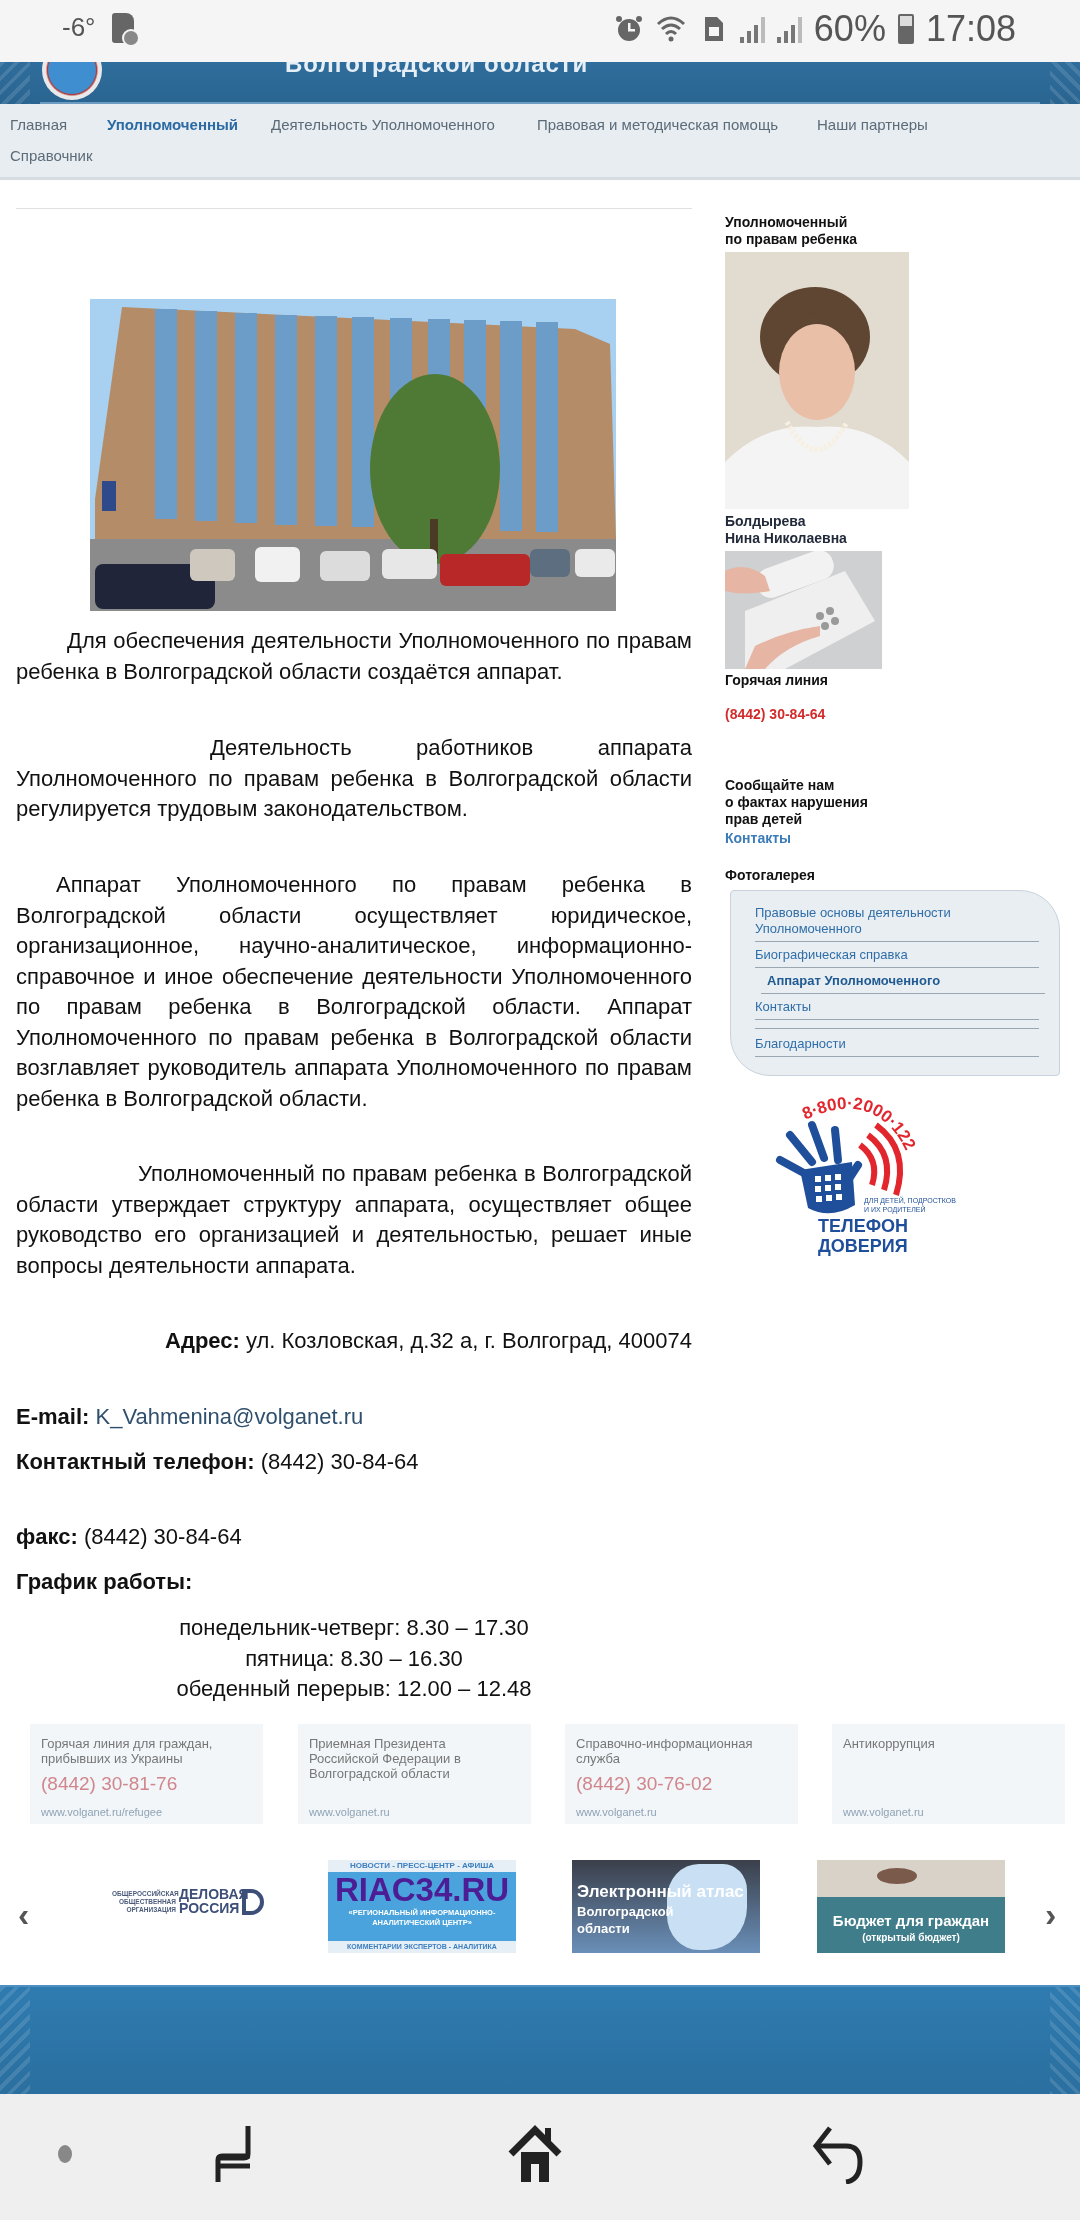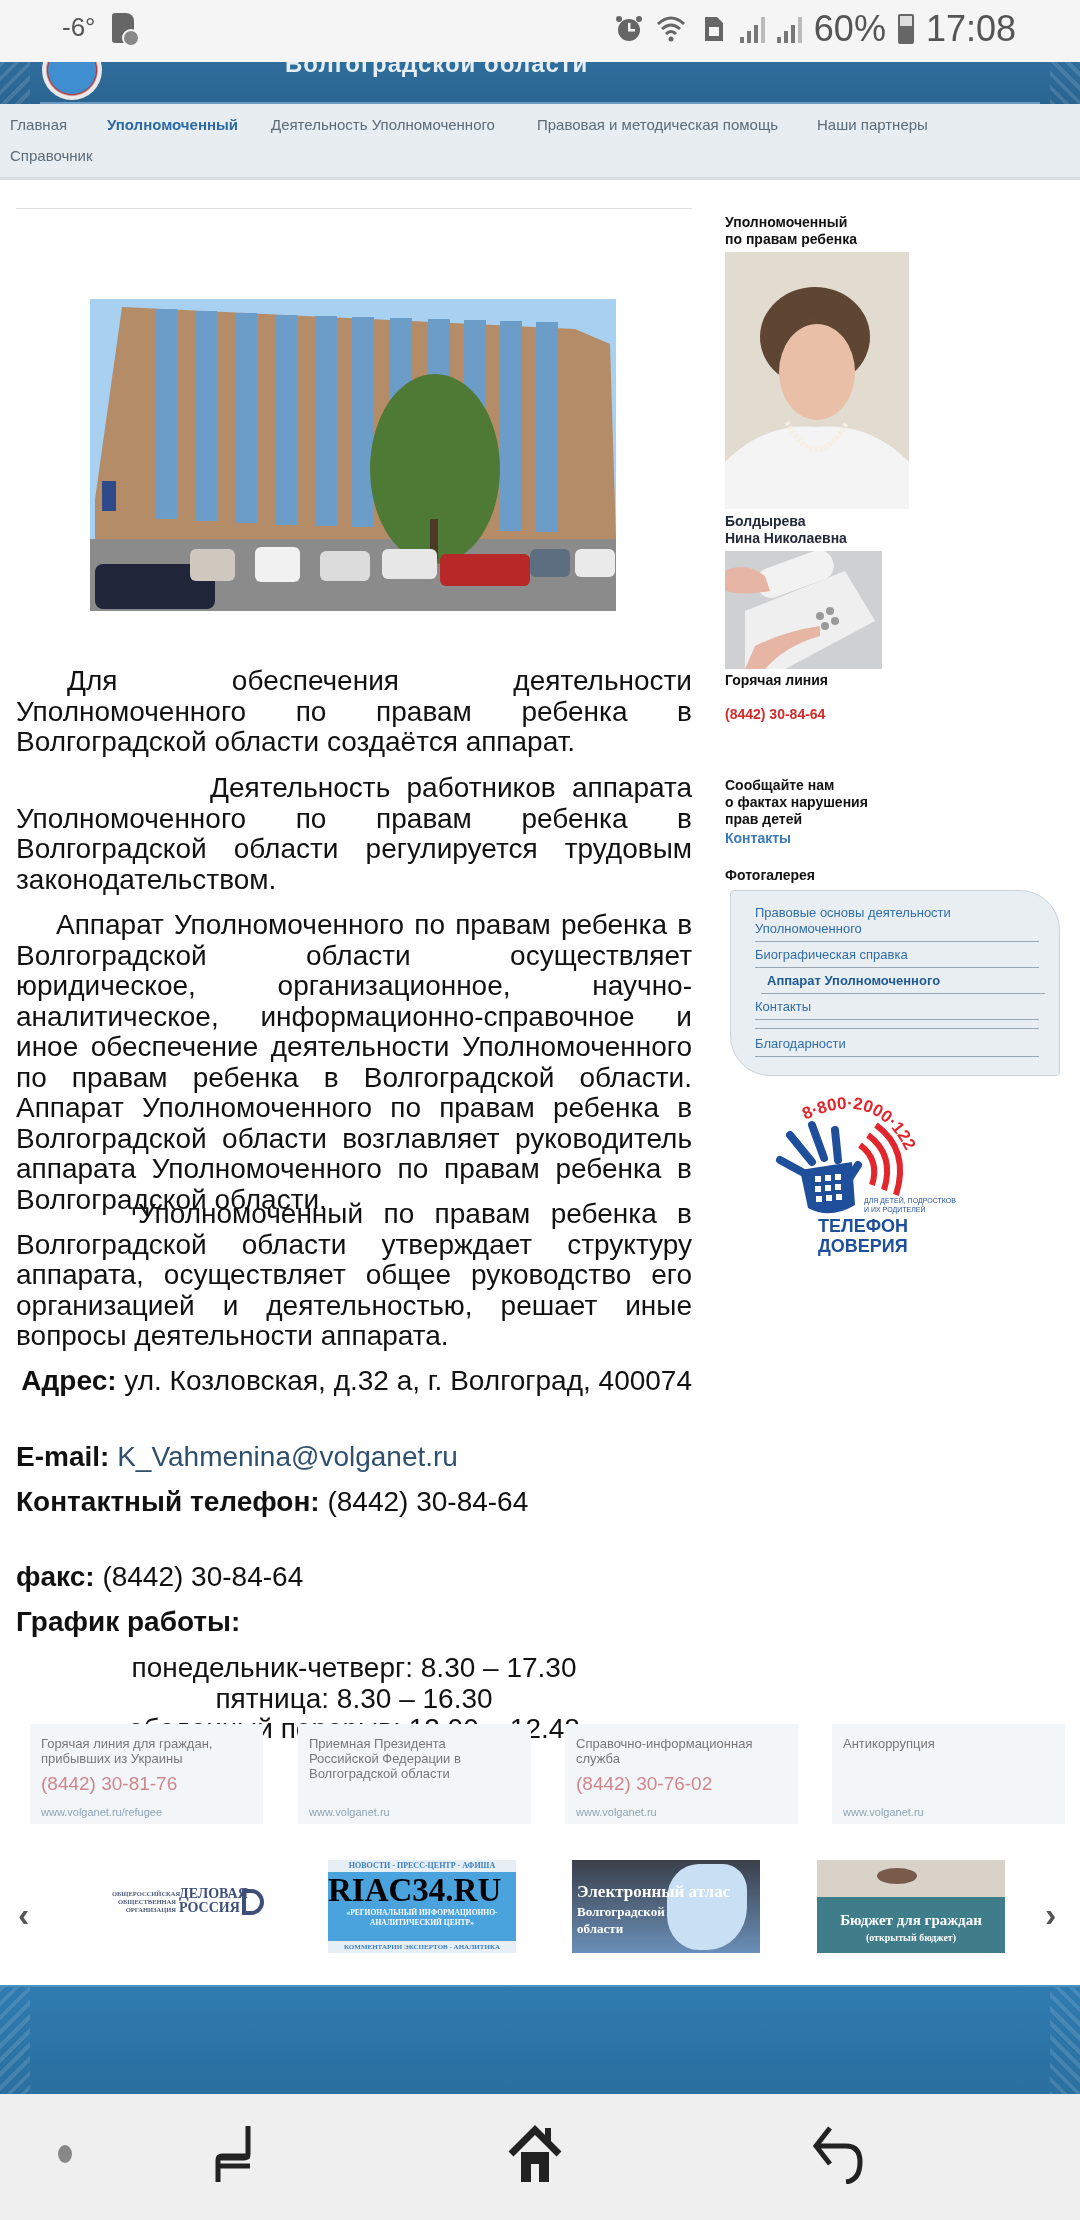--- a/index.html
+++ b/index.html
@@ -28,21 +28,21 @@
   
   .nav { position: absolute; left: 0; top: 104px; width: 1080px; height: 76px; background: #e8edf1; border-bottom: 3px solid #d5dde3; }
   .nav-item { position: absolute; font-size: 15px; color: #5b6b78; }
   .nav-item.active { color: #2b6aa3; font-weight: bold; }
 
   
   .main { position: absolute; left: 16px; top: 196px; width: 676px; }
   .page-title { font-size: 29px; font-weight: normal; line-height: 35px; color: #111; }
   .title-rule { margin-top: 12px; height: 1px; background: #e0e0e0; }
   .photo-building { position: absolute; left: 74px; top: 103px; width: 526px; height: 312px; overflow: hidden; background: #9cc9ec; }
-  .para { position: absolute; left: 0; width: 676px; font-size: 28px; line-height: 30.5px; color: #111; text-align: justify; margin-top: 40px; }
+  .para { position: absolute; left: 0; width: 676px; font-size: 22px; line-height: 30.5px; color: #111; text-align: justify; }
   .para .indent { display: inline-block; }
   .lbl { font-weight: bold; }
   .email-link { color: #2f4f6e; }
   .side-h { position: absolute; font-size: 14px; font-weight: bold; line-height: 17px; color: #111; }
   .photo-person { position: absolute; left: 725px; top: 252px; width: 184px; height: 257px; background: #e4ddd2; overflow: hidden; }
   .photo-phone { position: absolute; left: 725px; top: 551px; width: 157px; height: 118px; background: #d9d9d9; overflow: hidden; }
   .hotline-num { position: absolute; left: 725px; top: 706px; font-size: 14px; font-weight: bold; color: #d22b2b; }
   .contacts-link { position: absolute; left: 725px; top: 830px; font-size: 14px; font-weight: bold; color: #3b7bb8; }
   .side-menu { position: absolute; left: 730px; top: 890px; width: 330px; height: 186px; background: #e9eef3; border: 1px solid #c8d2dc; border-radius: 4px 40px 4px 40px; }
   .side-menu-item { position: absolute; left: 24px; width: 284px; font-size: 13px; line-height: 16px; color: #2f6ea8; border-bottom: 1px solid #9aa6b0; padding-bottom: 4px; }
@@ -50,21 +50,21 @@
   .trust-logo { position: absolute; left: 760px; top: 1090px; width: 200px; height: 170px; }
 
   
   .card { position: absolute; top: 1724px; width: 233px; height: 100px; background: #f2f6f9; }
   .card-t { position: absolute; left: 11px; top: 12px; font-size: 13px; line-height: 15px; color: #777; }
   .card-ph { position: absolute; left: 11px; top: 49px; font-size: 19px; color: #d0868c; }
   .card-url { position: absolute; left: 11px; top: 82px; font-size: 11px; color: #8ea3b5; }
 
   
   .carousel-arrow { position: absolute; top: 1895px; font-size: 34px; color: #555; font-weight: bold; }
-  .partner { position: absolute; top: 1860px; height: 93px; font-family: Liberation Serif, serif; }
+  .partner { position: absolute; top: 1860px; height: 93px; }
 
   
   .footer { position: absolute; left: 0; top: 1985px; width: 1080px; height: 109px; background: linear-gradient(#2f7bb0, #2a6f9f); border-top: 2px solid #4d8fbf; }
   .navbar { position: absolute; left: 0; top: 2094px; width: 1080px; height: 126px; background: #efefef; }
   .nb-btn { position: absolute; top: 30px; width: 60px; height: 60px; display: flex; align-items: center; justify-content: center; }
 </style>
 </head>
 <body>
 
 <div class="statusbar">
@@ -299,21 +299,21 @@
   </div>
   <div style="position:absolute;left:67px;top:27px;font-size:14px;line-height:14px;color:#3d4e78;font-weight:bold">
     <div>ДЕЛОВАЯ</div>
     <div>РОССИЯ</div>
   </div>
   <div style="position:absolute;left:130px;top:29px;width:22px;height:26px;border:4px solid #3d4e78;border-radius:0 13px 13px 0"></div>
 </div>
 
 <div class="partner" style="left:328px;width:188px;background:#4aa3dc">
   <div style="background:#e6eef6;color:#3c7fc0;font-size:8px;font-weight:bold;text-align:center;height:12px;line-height:12px">НОВОСТИ - ПРЕСС-ЦЕНТР - АФИША</div>
-  <div style="color:#000000;font-size:33px;font-weight:bold;line-height:36px">RIAC34.RU</div>
+  <div style="color:#4c1d95;font-size:33px;font-weight:bold;text-align:center;line-height:36px">RIAC34.RU</div>
   <div style="color:#fff;font-size:7.5px;font-weight:bold;text-align:center;line-height:10px">«РЕГИОНАЛЬНЫЙ ИНФОРМАЦИОННО-</div>
   <div style="color:#fff;font-size:7.5px;font-weight:bold;text-align:center;line-height:10px">АНАЛИТИЧЕСКИЙ ЦЕНТР»</div>
   <div style="position:absolute;bottom:0;left:0;right:0;background:#e6eef6;color:#3c7fc0;font-size:7px;font-weight:bold;text-align:center;height:12px;line-height:12px">КОММЕНТАРИИ ЭКСПЕРТОВ - АНАЛИТИКА</div>
 </div>
 
 <div class="partner" style="left:572px;width:188px;background:linear-gradient(#3a3f4a,#6a8fb8)">
   <div style="position:absolute;left:95px;top:4px;width:80px;height:86px;background:#c9e0f4;border-radius:40% 30% 50% 40%"></div>
   <div style="position:absolute;left:5px;top:22px;color:#fff;font-size:17px;font-weight:bold">Электронный атлас</div>
   <div style="position:absolute;left:5px;top:44px;color:#fff;font-size:13px;font-weight:bold">Волгоградской</div>
   <div style="position:absolute;left:5px;top:61px;color:#fff;font-size:13px;font-weight:bold">области</div>

